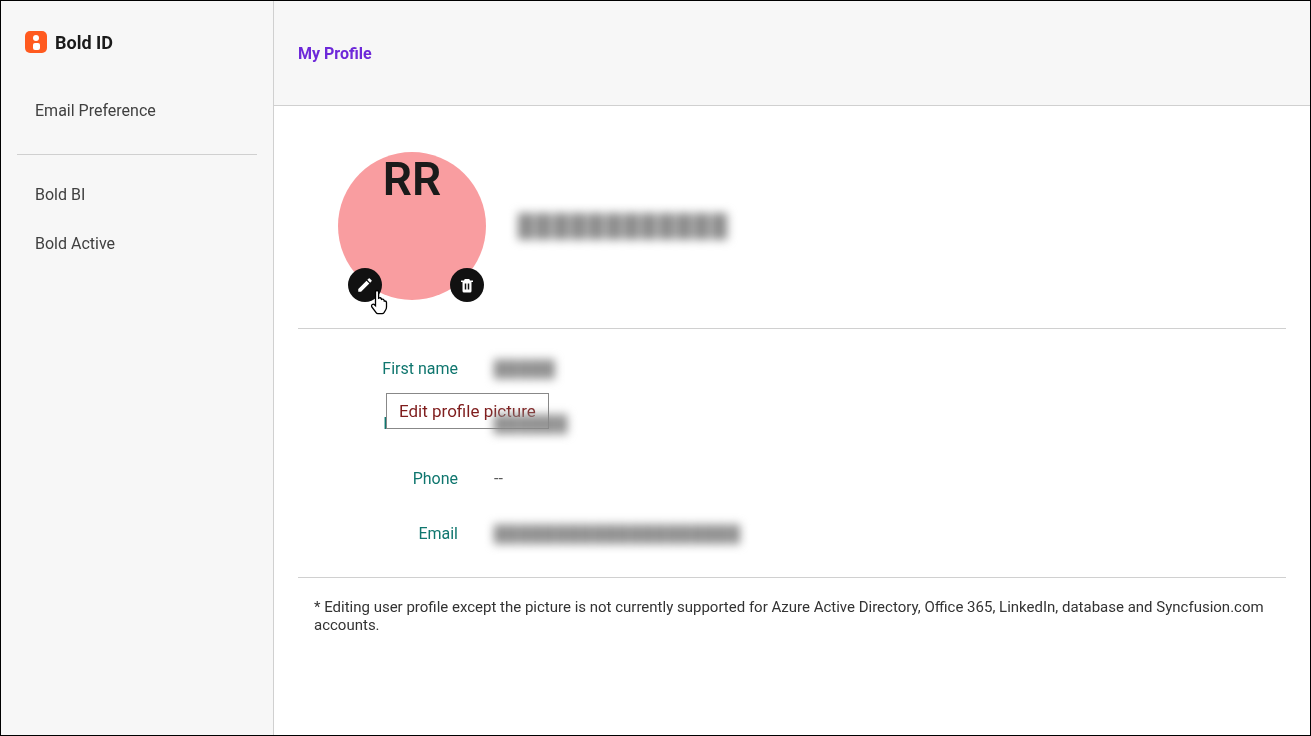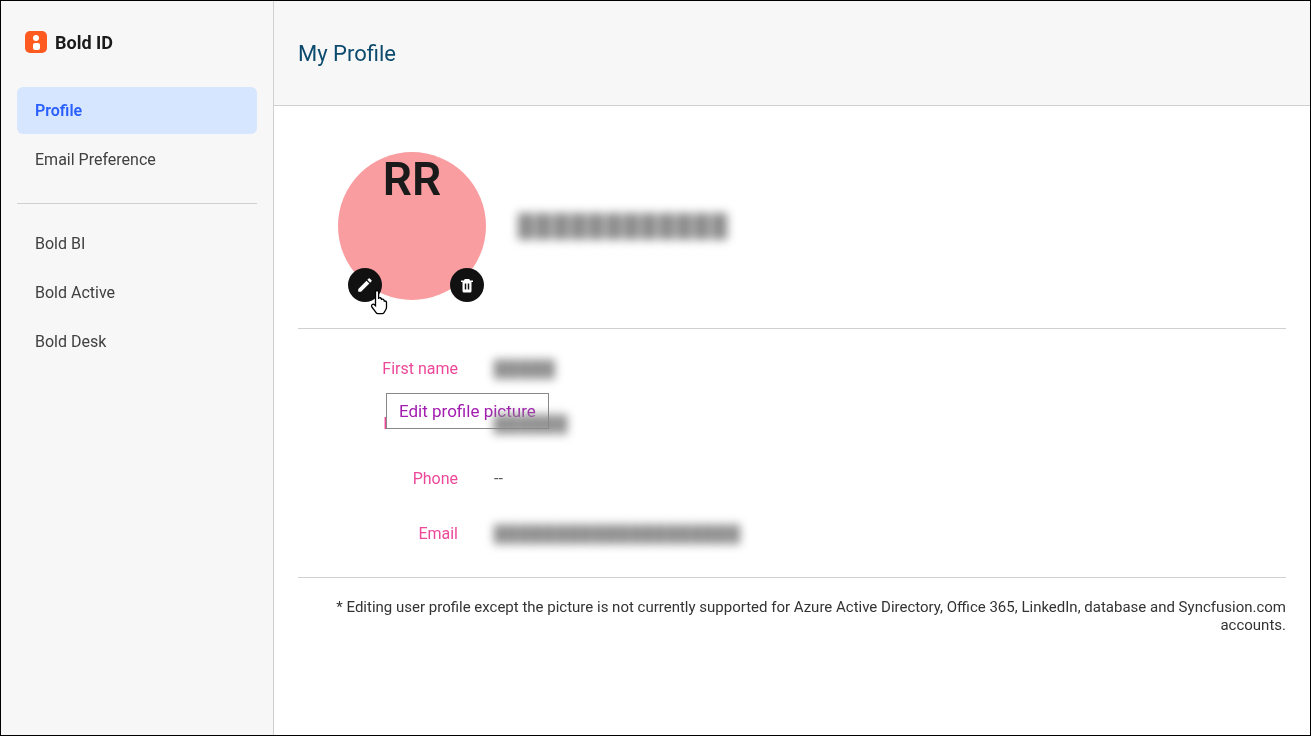--- a/index.html
+++ b/index.html
@@ -92,23 +92,23 @@
     }
     .header {
       height: 105px;
       display: flex;
       align-items: center;
       padding: 0 24px;
       border-bottom: 1px solid #d0d0d0;
       background: #f7f7f7;
     }
     .header-title {
-      font-size: 22px;
-      font-weight: 400;
-      color: #0c4a6e;
+      font-size: 16px;
+      font-weight: 700;
+      color: #6d28d9;
     }
     .content {
       flex: 1;
       padding: 40px 24px 8px 24px;
       background: #fff;
       position: relative;
       overflow: hidden;
     }
     .profile-top {
       display: flex;
@@ -169,21 +169,21 @@
       height: 28px;
     }
     .tooltip {
       position: absolute;
       top: 287px;
       left: 112px;
       background: #fff;
       border: 1px solid #888;
       padding: 7px 12px;
       font-size: 17px;
-      color: #a21caf;
+      color: #7f1d1d;
       white-space: nowrap;
     }
     .blur-box {
       filter: blur(5px);
       letter-spacing: 2px;
       user-select: none;
     }
     .name-placeholder {
       font-size: 22px;
       font-weight: 600;
@@ -198,66 +198,59 @@
       align-items: center;
       margin-bottom: 36px;
     }
     .field-row:last-child {
       margin-bottom: 4px;
     }
     .field-label {
       width: 120px;
       text-align: right;
       font-size: 16px;
-      color: #ec4899;
+      color: #0f766e;
       margin-right: 36px;
     }
     .field-value {
       font-size: 16px;
       color: #5a5a5a;
     }
     .field-blur {
       filter: blur(5px);
       letter-spacing: 1px;
       color: #8a8a8a;
       user-select: none;
     }
     .footer-note {
       padding: 20px 0 0 16px;
       font-size: 15px;
       color: #333;
-      text-align: right;
     }
   </style>
 </head>
 <body>
 
 <aside class="sidebar">
   <div class="logo">
     <span class="logo-icon"></span>
     <span class="logo-text">Bold ID</span>
   </div>
 
-  <div class="nav-item active">
-    <span>Profile</span>
-  </div>
   <div class="nav-item">
     <span>Email Preference</span>
   </div>
 
   <hr class="sidebar-divider">
 
   <div class="nav-item">
     <span>Bold BI</span>
   </div>
   <div class="nav-item">
     <span>Bold Active</span>
-  </div>
-  <div class="nav-item">
-    <span>Bold Desk</span>
   </div>
 </aside>
 
 <main class="main">
   <header class="header">
     <h1 class="header-title">My Profile</h1>
   </header>
 
   <div class="content">
 

